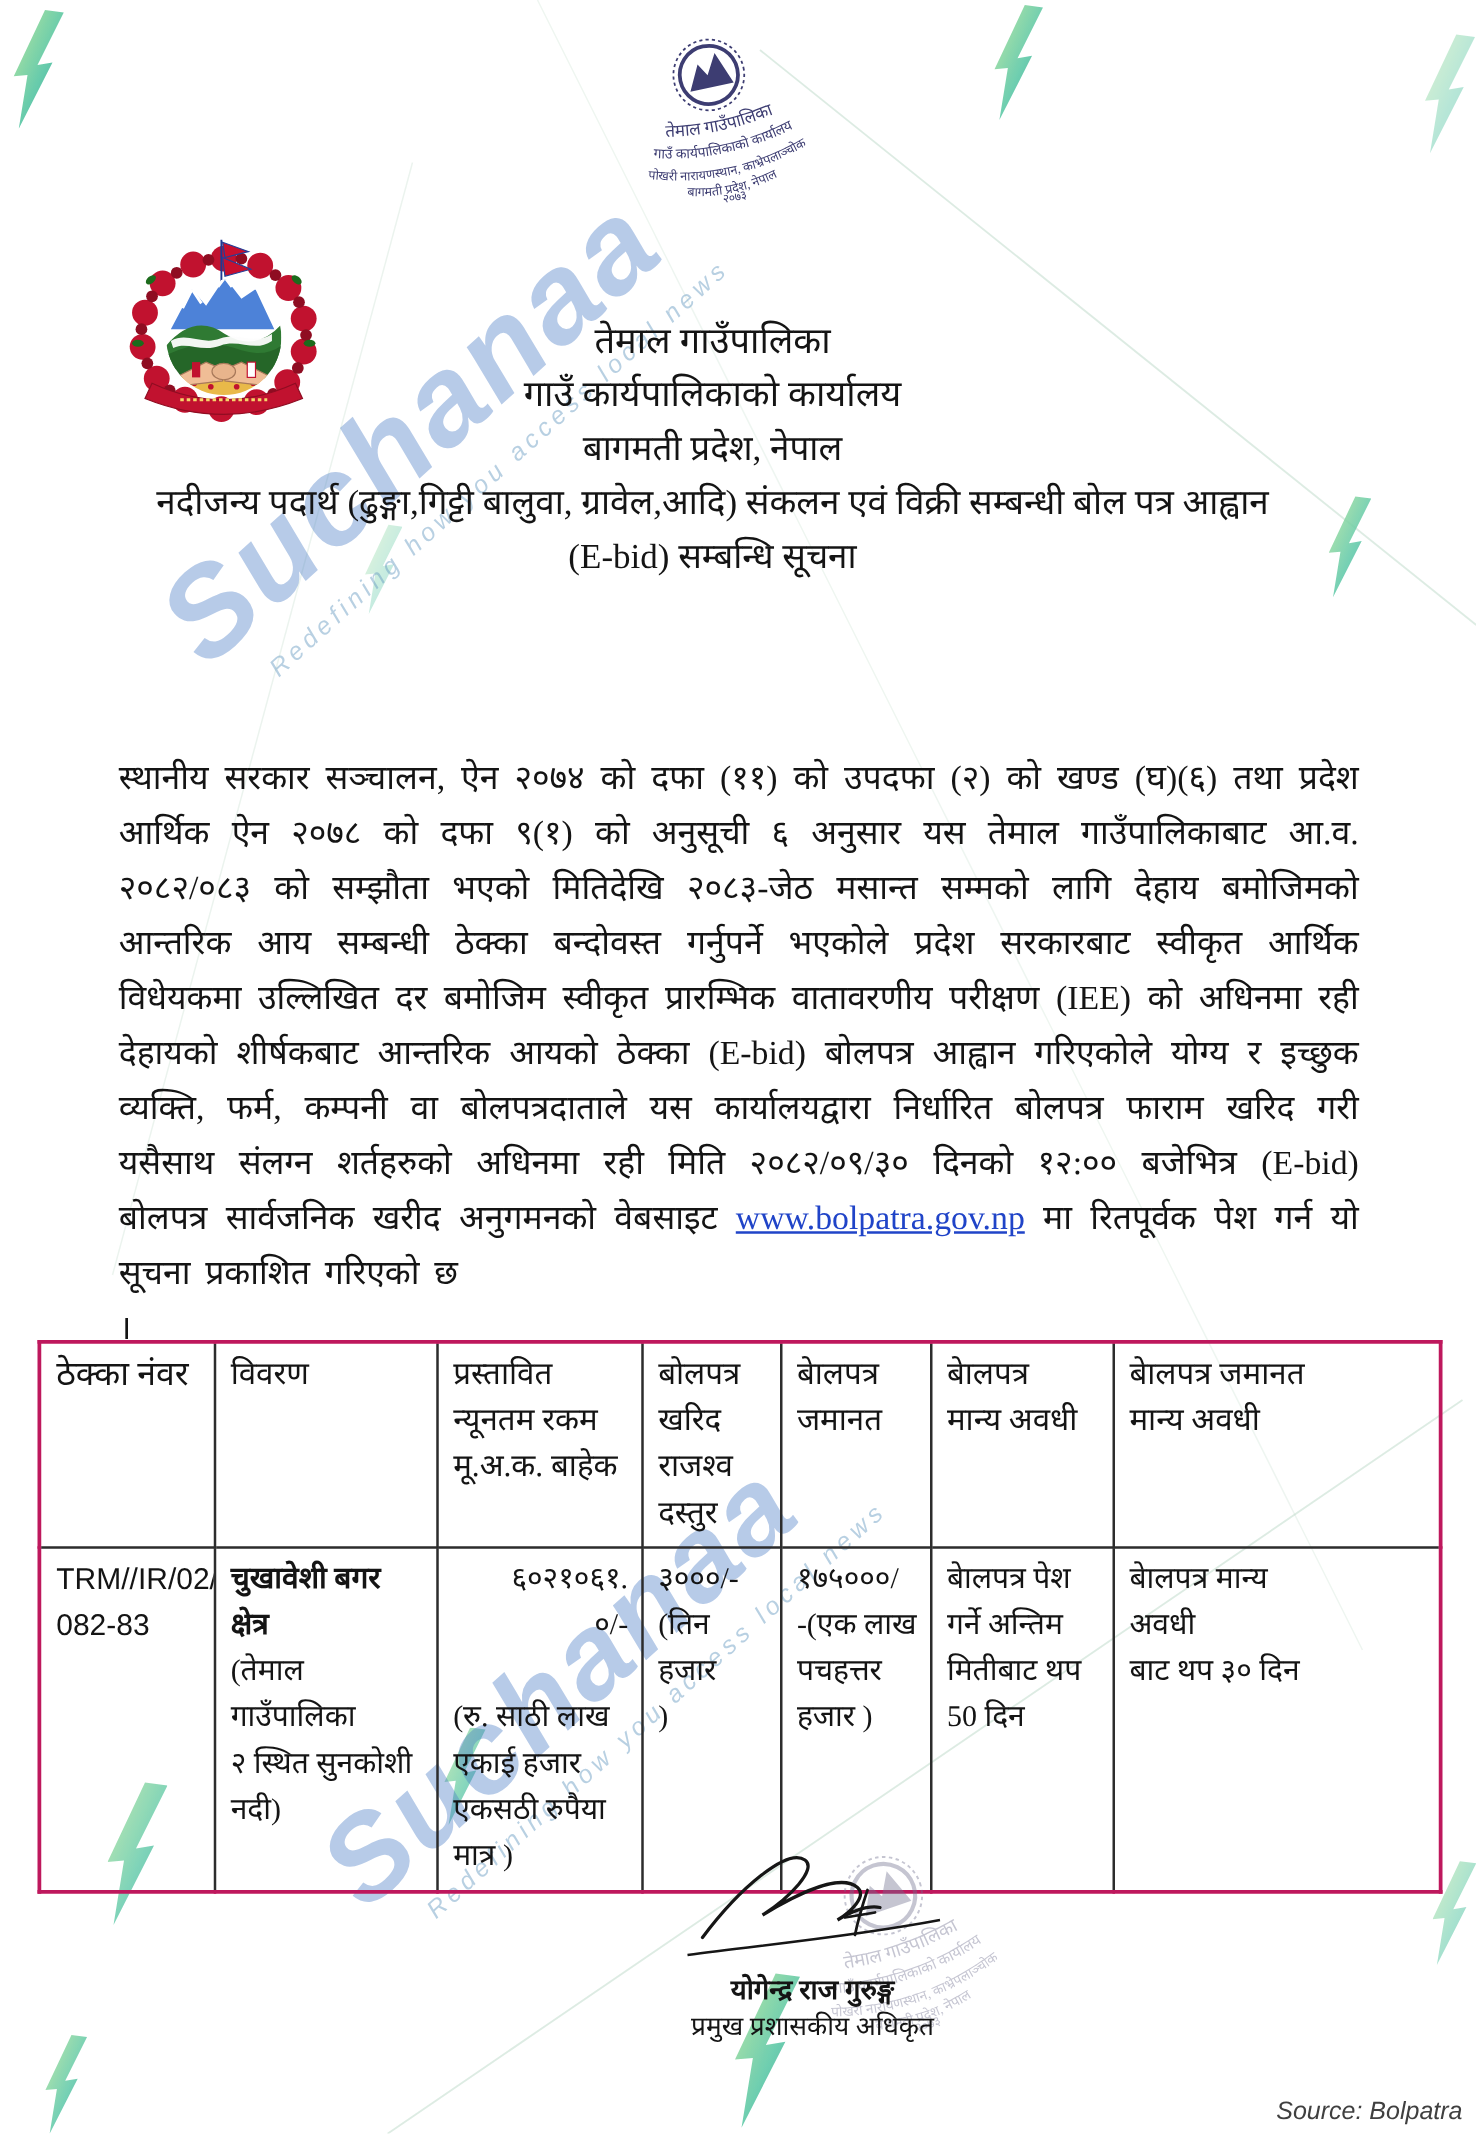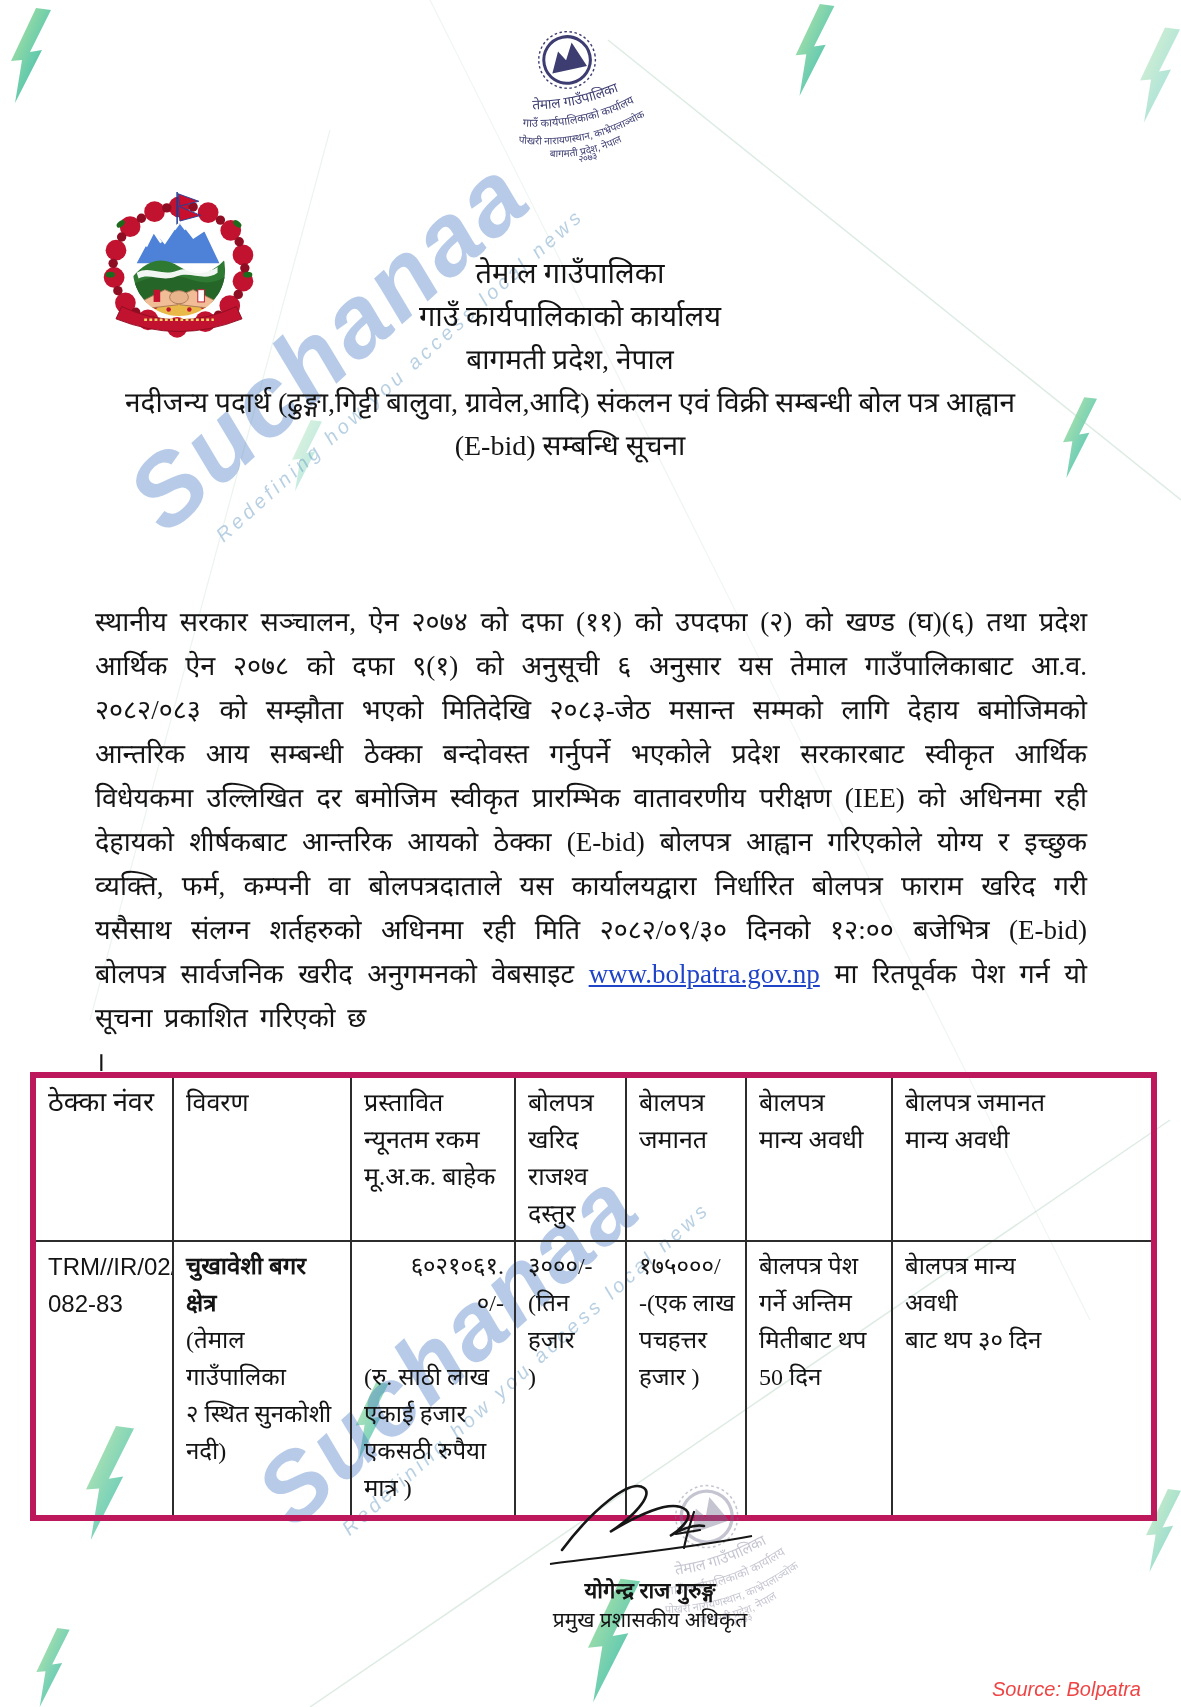--- a/index.html
+++ b/index.html
@@ -40,37 +40,37 @@
   .body-para{position:absolute;left:95px;top:600px;width:992px;
              font-size:27px;line-height:44px;text-align:justify;word-spacing:5px;}
   .body-para a{color:#2044c8;text-decoration:underline;}
   .danda{display:block;}
 
   .bid-table{position:absolute;left:30px;top:1072px;width:1121px;
              border-collapse:collapse;table-layout:fixed;}
   .bid-table td,.bid-table th{border:2px solid #2c2c2c;padding:6px 10px 8px 12px;
              font-weight:normal;font-size:24px;line-height:37px;text-align:left;
              vertical-align:top;white-space:pre-line;overflow:hidden;}
-  .bid-table{border:6px solid #be185d;}
+  .bid-table{border:3px solid #be185d;}
   .hdr-row th{font-size:25px;}
   .hdr-row{height:118px;}
   .data-row{height:263px;}
   .va-bottom{vertical-align:bottom;padding-bottom:14px;}
   .va-middle{vertical-align:middle;padding-bottom:30px;}
   .cell-title{font-weight:bold;}
   .amount-top{text-align:right;}
   .latin{font-family:Liberation Sans, sans-serif;font-size:23px;}
 
   .sig-block{position:absolute;left:505px;top:1472px;width:290px;text-align:center;z-index:3;}
   .sig-svg{width:230px;height:100px;margin-left:18px;}
   .sig-name{font-size:22px;font-weight:bold;line-height:30px;}
   .sig-title{font-size:21px;font-weight:normal;line-height:28px;}
 
-  .source-note{position:absolute;right:40px;top:1678px;font-size:20px;font-style:italic;
-               font-family:"Liberation Sans","DejaVu Sans",sans-serif;color:#ef4444;}
+  .source-note{position:absolute;right:11px;top:1678px;font-size:20px;font-style:italic;
+               font-family:"Liberation Sans","DejaVu Sans",sans-serif;color:#404040;}
 </style>
 </head>
 <body>
 
 <div class="page">
 
   <div class="wm-layer">
 
     <svg class="faint-lines" width="1181" height="1707" viewBox="0 0 1181 1707">
       <line x1="608" y1="40" x2="1181" y2="500" stroke="#bcd9c8" stroke-width="1.5" opacity="0.5"></line>

